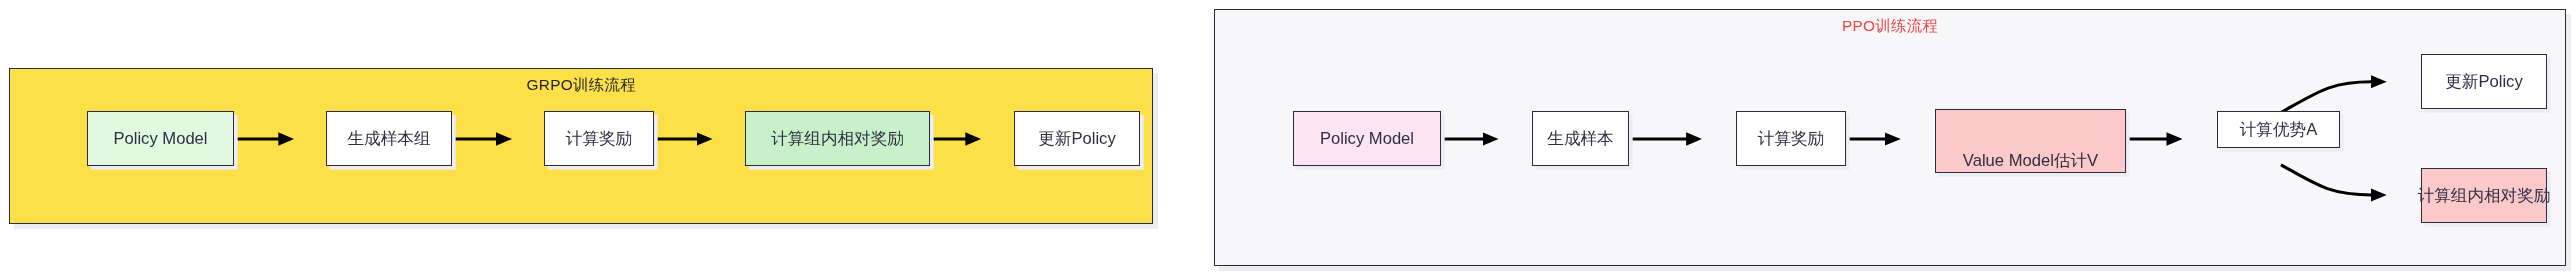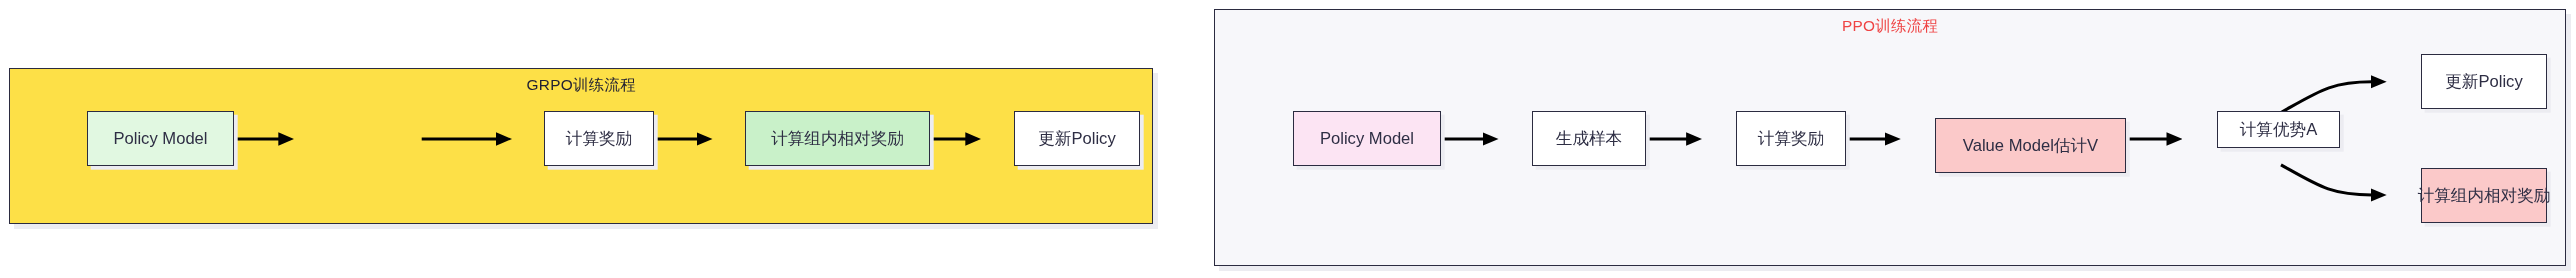--- a/index.html
+++ b/index.html
@@ -75,39 +75,42 @@
       <line x1="2615" y1="226" x2="2741" y2="226" stroke="#000000" stroke-width="5" marker-end="url(#arrowhead)"></line>
       <line x1="2946" y1="226" x2="3064" y2="226" stroke="#000000" stroke-width="5" marker-end="url(#arrowhead)"></line>
       <line x1="3400" y1="226" x2="3522" y2="226" stroke="#000000" stroke-width="5" marker-end="url(#arrowhead)"></line>
       <path d="M 3706 183 C 3768 148, 3788 133, 3854 133" fill="none" stroke="#000000" stroke-width="5" marker-end="url(#arrowhead)"></path>
       <path d="M 3706 268 C 3768 303, 3788 317, 3854 317" fill="none" stroke="#000000" stroke-width="5" marker-end="url(#arrowhead)"></path>
     </svg>
 
 <div class="node" style="left: 55px; top: 111px; width: 147px; height: 55px; background: rgb(225, 248, 225); border-color: rgb(43, 43, 64); box-shadow: rgb(236, 236, 241) 3.7px 3.7px 0px;">
       <span class="node-label" style="color: rgb(46, 46, 68);">Policy Model</span>
     </div>
+    <div class="node" style="left: 294px; top: 111px; width: 126px; height: 55px; background: rgb(255, 255, 255); border-color: rgb(43, 43, 64); box-shadow: rgb(236, 236, 241) 3.7px 3.7px 0px;">
+      <span class="node-label" style="color: rgb(46, 46, 68);">生成样本组</span>
+    </div>
     <div class="node" style="left: 512px; top: 111px; width: 110px; height: 55px; background: rgb(255, 255, 255); border-color: rgb(43, 43, 64); box-shadow: rgb(236, 236, 241) 3.7px 3.7px 0px;">
       <span class="node-label" style="color: rgb(46, 46, 68);">计算奖励</span>
     </div>
     <div class="node" style="left: 713px; top: 111px; width: 185px; height: 55px; background: rgb(201, 241, 201); border-color: rgb(43, 43, 64); box-shadow: rgb(236, 236, 241) 3.7px 3.7px 0px;">
       <span class="node-label" style="color: rgb(46, 46, 68);">计算组内相对奖励</span>
     </div>
     <div class="node" style="left: 982px; top: 111px; width: 126px; height: 55px; background: rgb(255, 255, 255); border-color: rgb(43, 43, 64); box-shadow: rgb(236, 236, 241) 3.7px 3.7px 0px;">
       <span class="node-label" style="color: rgb(46, 46, 68);">更新Policy</span>
     </div>
     <div class="node" style="left: 1261px; top: 111px; width: 148px; height: 55px; background: rgb(252, 228, 243); border-color: rgb(43, 43, 64); box-shadow: rgb(236, 236, 241) 3.7px 3.7px 0px;">
       <span class="node-label" style="color: rgb(46, 46, 68);">Policy Model</span>
     </div>
-    <div class="node" style="left: 1500px; top: 111px; width: 114px; height: 55px; background: rgb(255, 255, 255); border-color: rgb(43, 43, 64); box-shadow: rgb(236, 236, 241) 3.7px 3.7px 0px;">
+    <div class="node" style="left: 1500px; top: 111px; width: 97px; height: 55px; background: rgb(255, 255, 255); border-color: rgb(43, 43, 64); box-shadow: rgb(236, 236, 241) 3.7px 3.7px 0px;">
       <span class="node-label" style="color: rgb(46, 46, 68);">生成样本</span>
     </div>
     <div class="node" style="left: 1704px; top: 111px; width: 110px; height: 55px; background: rgb(255, 255, 255); border-color: rgb(43, 43, 64); box-shadow: rgb(236, 236, 241) 3.7px 3.7px 0px;">
       <span class="node-label" style="color: rgb(46, 46, 68);">计算奖励</span>
     </div>
-    <div class="node" style="left: 1903px; top: 118px; width: 191px; height: 55px; background: rgb(251, 201, 201); border-color: rgb(43, 43, 64); box-shadow: rgb(236, 236, 241) 3.7px 3.7px 0px;">
+    <div class="node" style="left: 1903px; top: 109px; width: 191px; height: 64px; background: rgb(251, 201, 201); border-color: rgb(43, 43, 64); box-shadow: rgb(236, 236, 241) 3.7px 3.7px 0px; align-items: flex-end;">
       <span class="node-label" style="color: rgb(46, 46, 68);">Value Model估计V</span>
     </div>
     <div class="node" style="left: 2185px; top: 111px; width: 123px; height: 37px; background: rgb(255, 255, 255); border-color: rgb(43, 43, 64); box-shadow: rgb(236, 236, 241) 3.7px 3.7px 0px;">
       <span class="node-label" style="color: rgb(46, 46, 68);">计算优势A</span>
     </div>
     <div class="node" style="left: 2389px; top: 54px; width: 126px; height: 55px; background: rgb(255, 255, 255); border-color: rgb(43, 43, 64); box-shadow: rgb(236, 236, 241) 3.7px 3.7px 0px;">
       <span class="node-label" style="color: rgb(46, 46, 68);">更新Policy</span>
     </div>
     <div class="node" style="left: 2389px; top: 168px; width: 126px; height: 55px; background: rgb(251, 201, 201); border-color: rgb(43, 43, 64); box-shadow: rgb(236, 236, 241) 3.7px 3.7px 0px;">
       <span class="node-label" style="color: rgb(46, 46, 68);">计算组内相对奖励</span>

